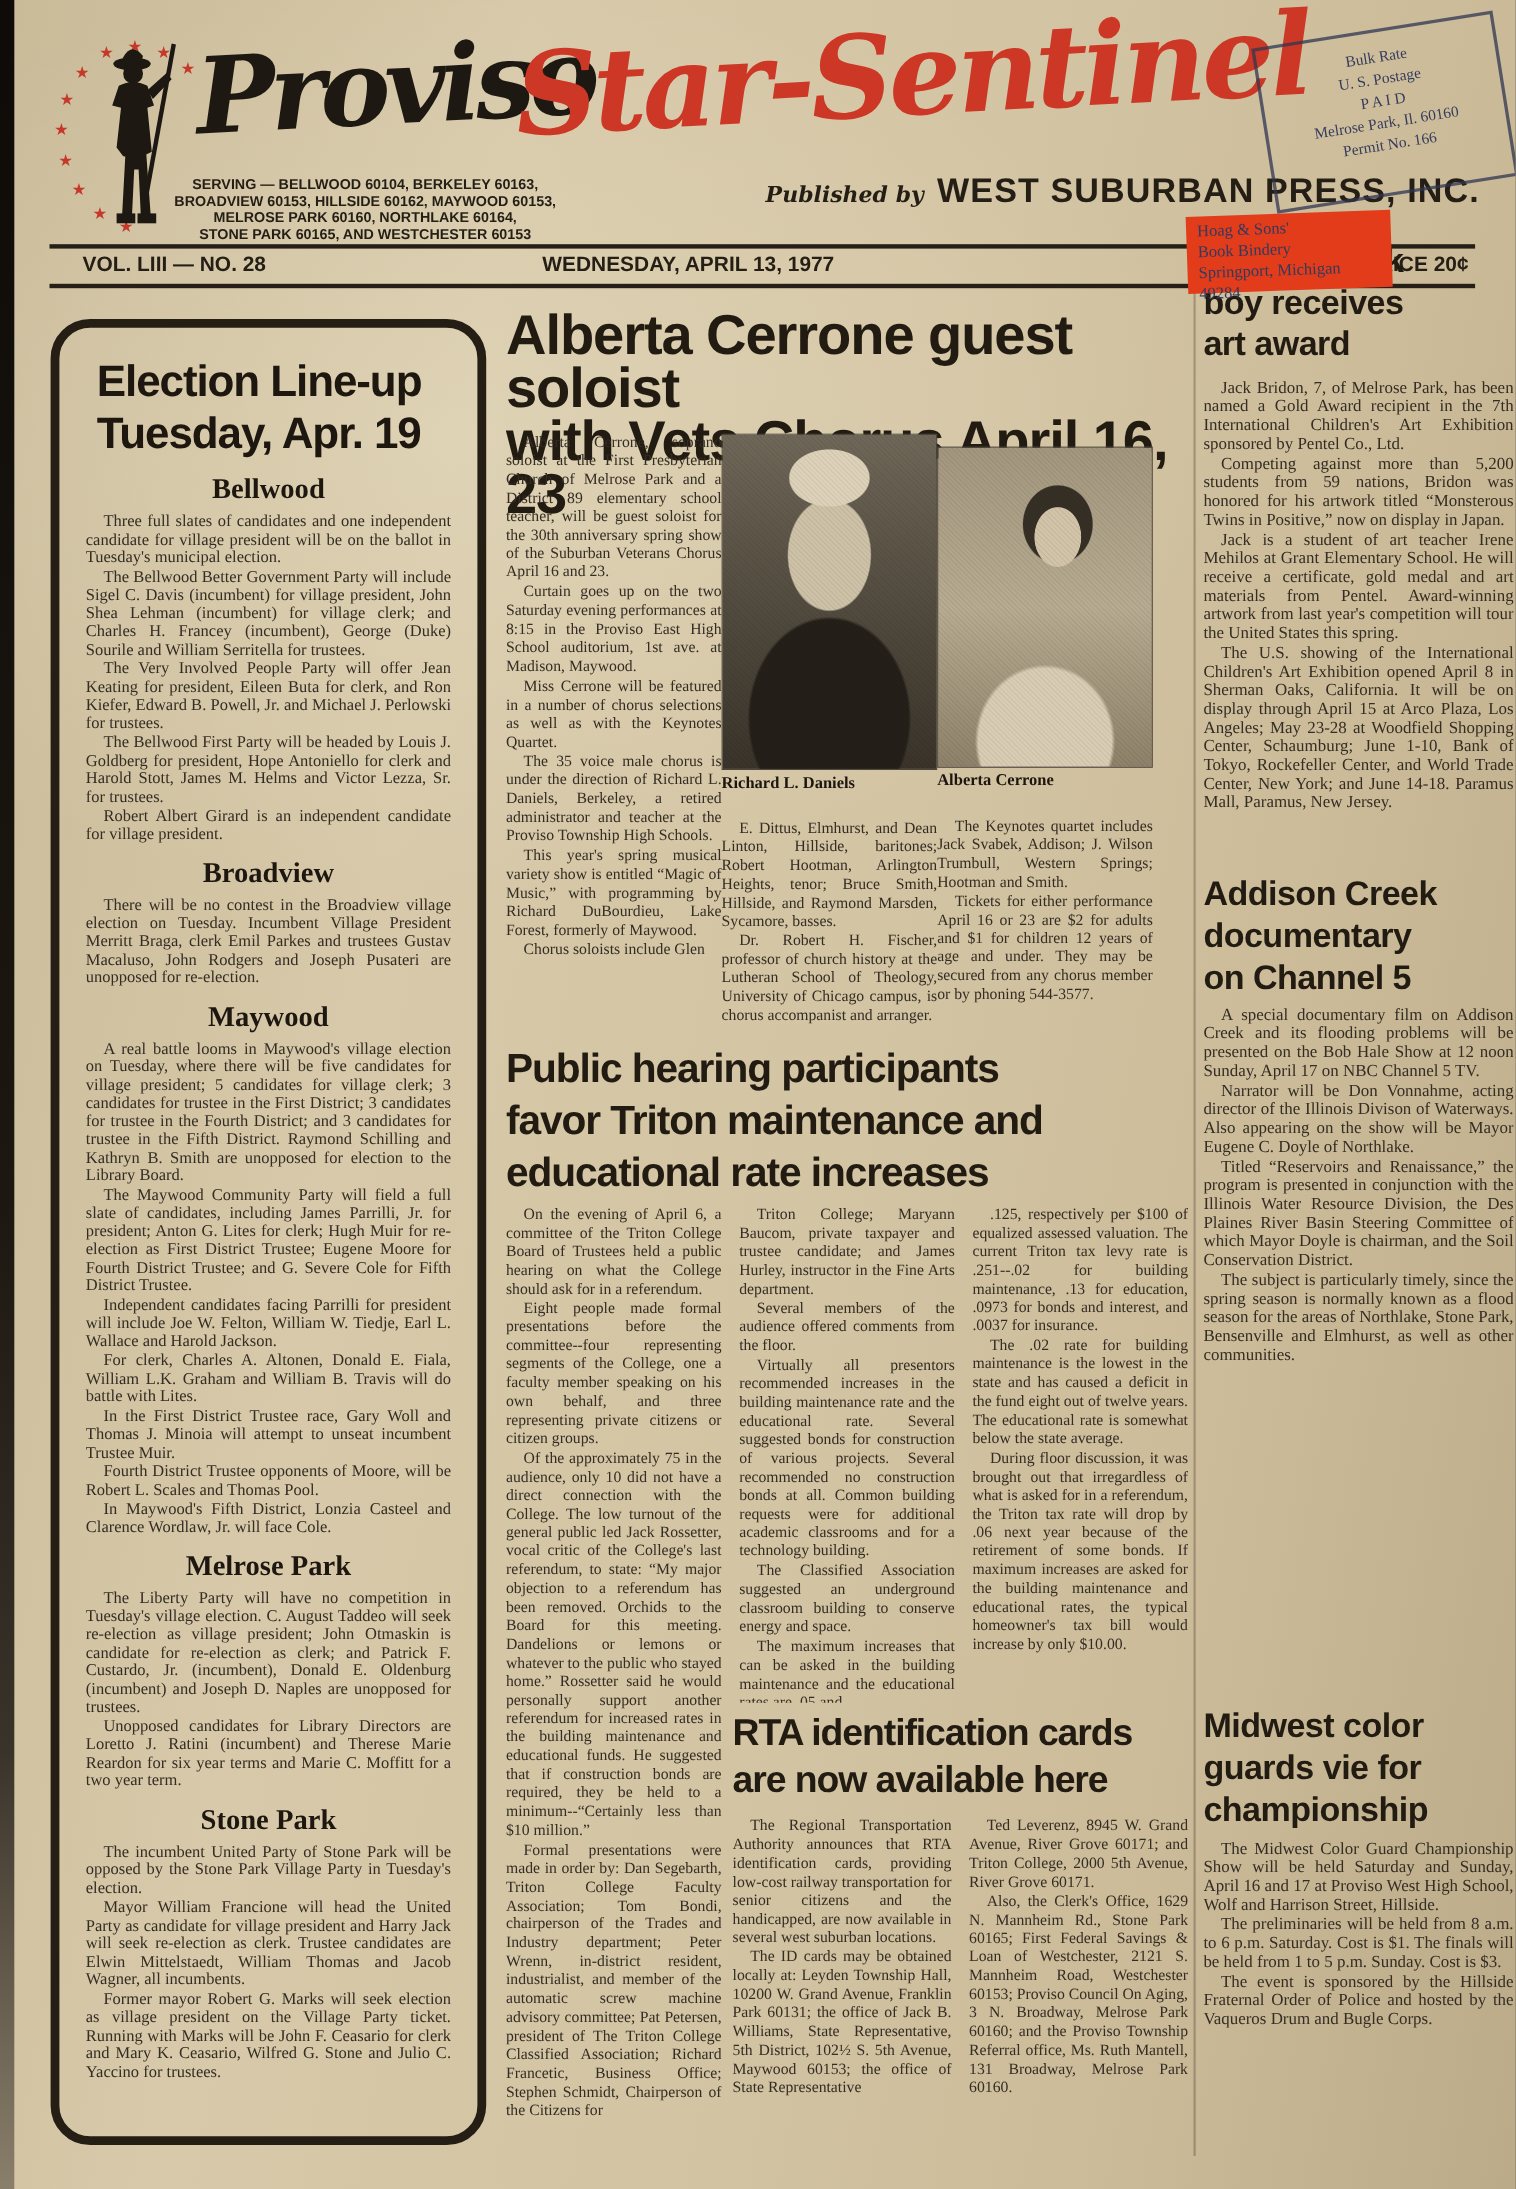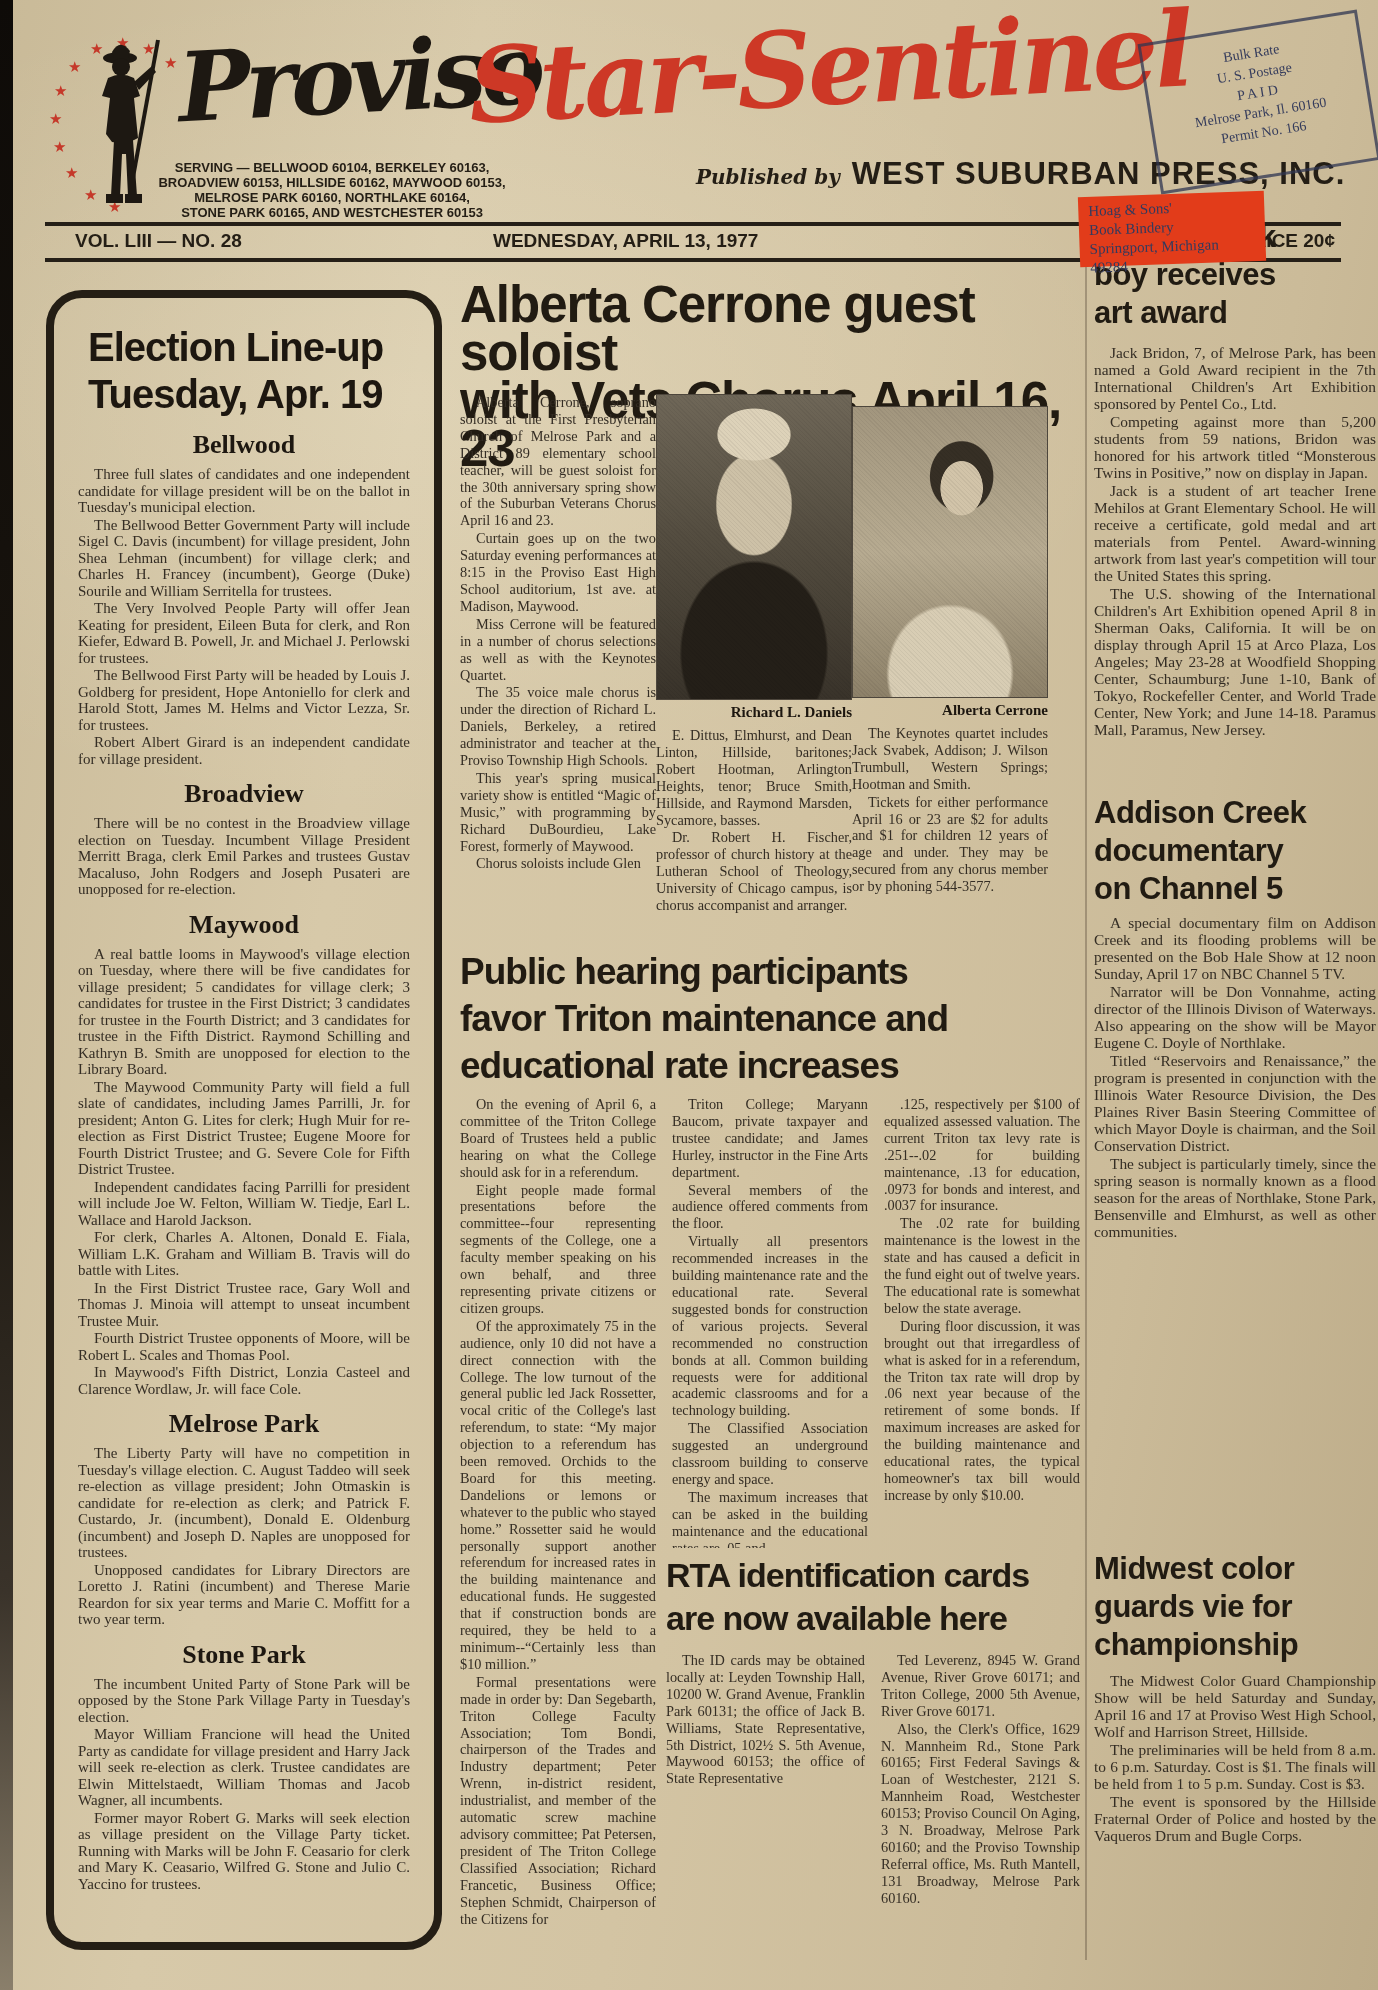--- a/index.html
+++ b/index.html
@@ -43,21 +43,21 @@
   
   .election-box{position:absolute;left:46px;top:290px;width:396px;height:1660px;box-sizing:border-box;
     border:8px solid #241e15;border-radius:36px;padding:14px 24px;overflow:hidden;}
   .box-title{font-family:"Liberation Sans",sans-serif;font-weight:bold;font-size:40px;
     line-height:47px;letter-spacing:-1px;color:#1d1710;margin:12px 0 6px 10px;}
   .section-head{font-weight:bold;font-size:26px;text-align:center;margin:12px 0 6px;color:#1d1710;}
   .election-box p{font-size:15px;line-height:16.5px;}
 
   
   p.para{margin:0 0 1px 0;text-indent:16px;text-align:justify;}
-  .caption{font-weight:bold;font-size:15px;text-align:right;margin:4px 0 6px;color:#1c160f;}
+  .caption{font-weight:bold;font-size:15px;text-align:left;margin:4px 0 24px;color:#1c160f;}
 
   
   .mid{position:absolute;left:460px;top:0;width:620px;height:1960px;overflow:hidden;}
   .vets-headline{position:absolute;left:0;top:281px;margin:0;font-family:"Liberation Sans",sans-serif;
     font-weight:bold;font-size:51px;line-height:48px;letter-spacing:-1px;color:#211b12;}
   .vets-body{position:absolute;left:0;top:394px;width:620px;height:556px;overflow:hidden;
     display:grid;grid-template-columns:196px 196px 196px;}
   .vets-body p{font-size:14.3px;line-height:16.9px;}
   .photo{border:1px solid #4d463c;box-sizing:border-box;}
   .photo-daniels{height:306px;
@@ -266,20 +266,21 @@
           <p class="para">The .02 rate for building maintenance is the lowest in the state and has caused a deficit in the fund eight out of twelve years. The educational rate is somewhat below the state average.</p>
           <p class="para">During floor discussion, it was brought out that irregardless of what is asked for in a referendum, the Triton tax rate will drop by .06 next year because of the retirement of some bonds. If maximum increases are asked for the building maintenance and educational rates, the typical homeowner's tax bill would increase by only $10.00.</p>
         </div>
       <div class="rta-block">
         <h2 class="rta-headline">
             <div class="hl">RTA identification cards</div>
             <div class="hl">are now available here</div>
           </h2>
         <div class="rta-cols">
           <div class="rcol">
+              <p class="para">The Regional Transportation Authority announces that RTA identification cards, providing low-cost railway transportation for senior citizens and the handicapped, are now available in several west suburban locations.</p>
               <p class="para">The ID cards may be obtained locally at: Leyden Township Hall, 10200 W. Grand Avenue, Franklin Park 60131; the office of Jack B. Williams, State Representative, 5th District, 102½ S. 5th Avenue, Maywood 60153; the office of State Representative</p>
             </div>
           <div class="rcol">
               <p class="para">Ted Leverenz, 8945 W. Grand Avenue, River Grove 60171; and Triton College, 2000 5th Avenue, River Grove 60171.</p>
               <p class="para">Also, the Clerk's Office, 1629 N. Mannheim Rd., Stone Park 60165; First Federal Savings &amp; Loan of Westchester, 2121 S. Mannheim Road, Westchester 60153; Proviso Council On Aging, 3 N. Broadway, Melrose Park 60160; and the Proviso Township Referral office, Ms. Ruth Mantell, 131 Broadway, Melrose Park 60160.</p>
             </div>
         </div>
       </div>
     </div>
   </div>

